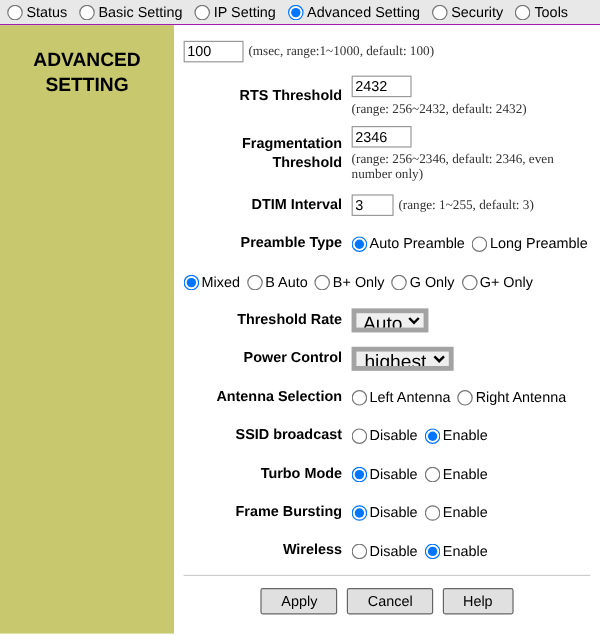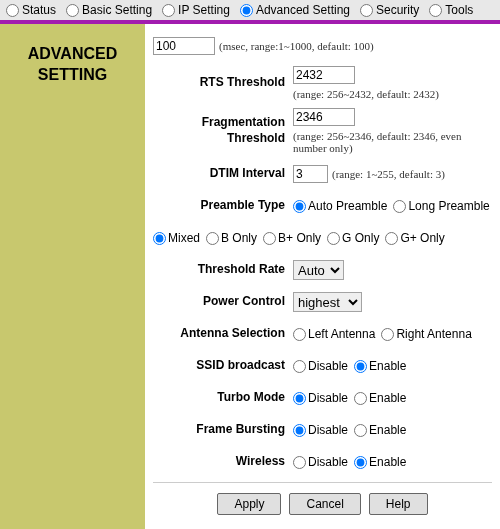--- a/index.html
+++ b/index.html
@@ -7,21 +7,21 @@
       font-family: Arial, sans-serif;
       font-size: 12px;
       background: #fff;
       width: 500px;
       min-height: 529px;
     }
 
     
     .top-nav {
       background: #e8e8e8;
-      border-bottom: 4px solid #a21caf;
+      border-bottom: 1px solid #a21caf;
       display: flex;
       align-items: center;
       padding: 3px 6px;
       gap: 10px;
       flex-wrap: wrap;
     }
     .nav-item {
       display: flex;
       align-items: center;
       gap: 3px;
@@ -81,21 +81,21 @@
       line-height: 1.3;
     }
     .form-value {
       display: flex;
       align-items: center;
       flex-wrap: wrap;
       gap: 4px;
       font-size: 12px;
     }
     .form-value input[type="text"] {
-      width: 62px;
+      width: 50px;
       height: 18px;
       border: 1px solid #999;
       font-size: 12px;
       padding: 1px 2px;
     }
     .form-hint {
       color: #333;
       font-size: 11px;
       font-family: Liberation Serif, serif;
     }
@@ -113,23 +113,24 @@
       gap: 2px;
       cursor: pointer;
       white-space: nowrap;
     }
     .radio-item input[type="radio"] {
       margin: 0;
     }
 
     
     select {
-      font-size: 13px;
+      font-size: 16px;
       height: 20px;
-      border: 1px solid #a3a3a3;
+      border: 4px solid #a3a3a3;
+      text-align: center;
     }
 
     
     .button-row {
       display: flex;
       justify-content: center;
       gap: 8px;
       padding: 10px 0 6px 0;
       border-top: 1px solid #ccc;
       margin-top: 6px;
@@ -232,21 +233,21 @@
     </div>
 
     <div class="form-row">
       <div class="form-value radio-group">
         <label class="radio-item">
           <input type="radio" name="dot11mode" checked="" style="">
           <span>Mixed</span>
         </label>
         <label class="radio-item">
           <input type="radio" name="dot11mode" style="">
-          <span>B Only</span>
+          <span>B Auto</span>
         </label>
         <label class="radio-item">
           <input type="radio" name="dot11mode" style="">
           <span>B+ Only</span>
         </label>
         <label class="radio-item">
           <input type="radio" name="dot11mode" style="">
           <span>G Only</span>
         </label>
         <label class="radio-item">

